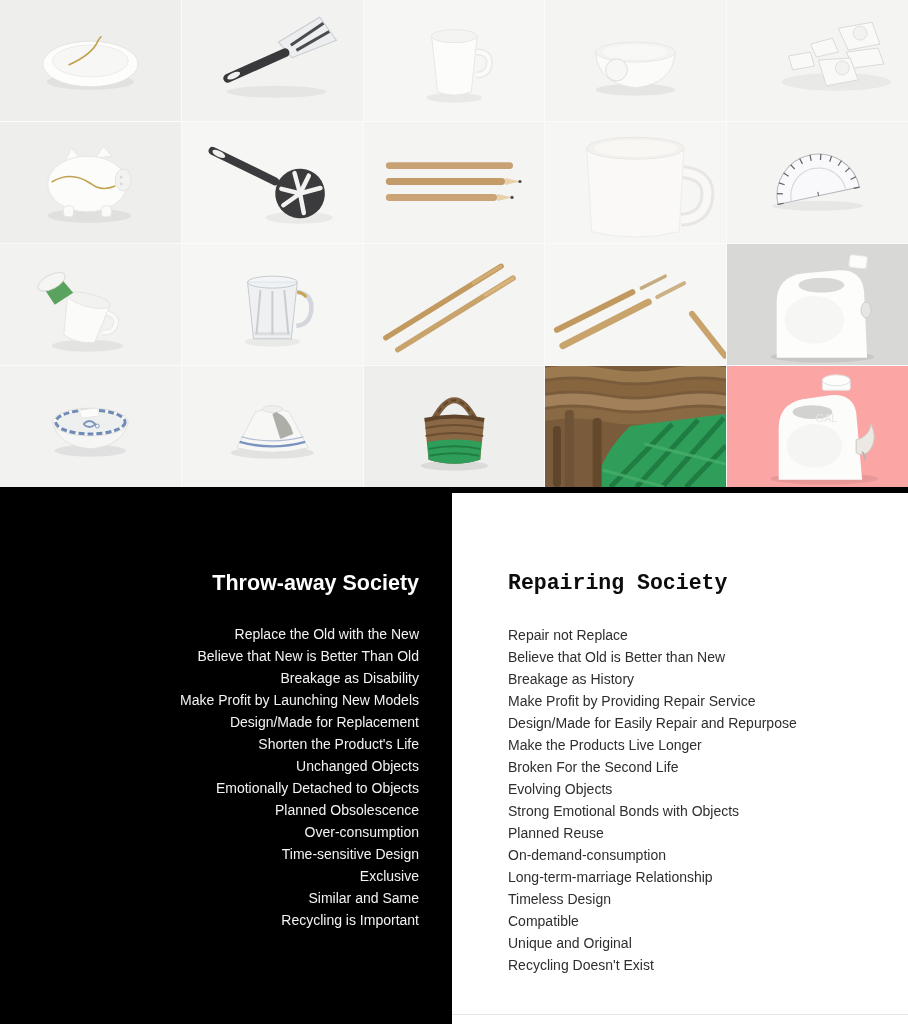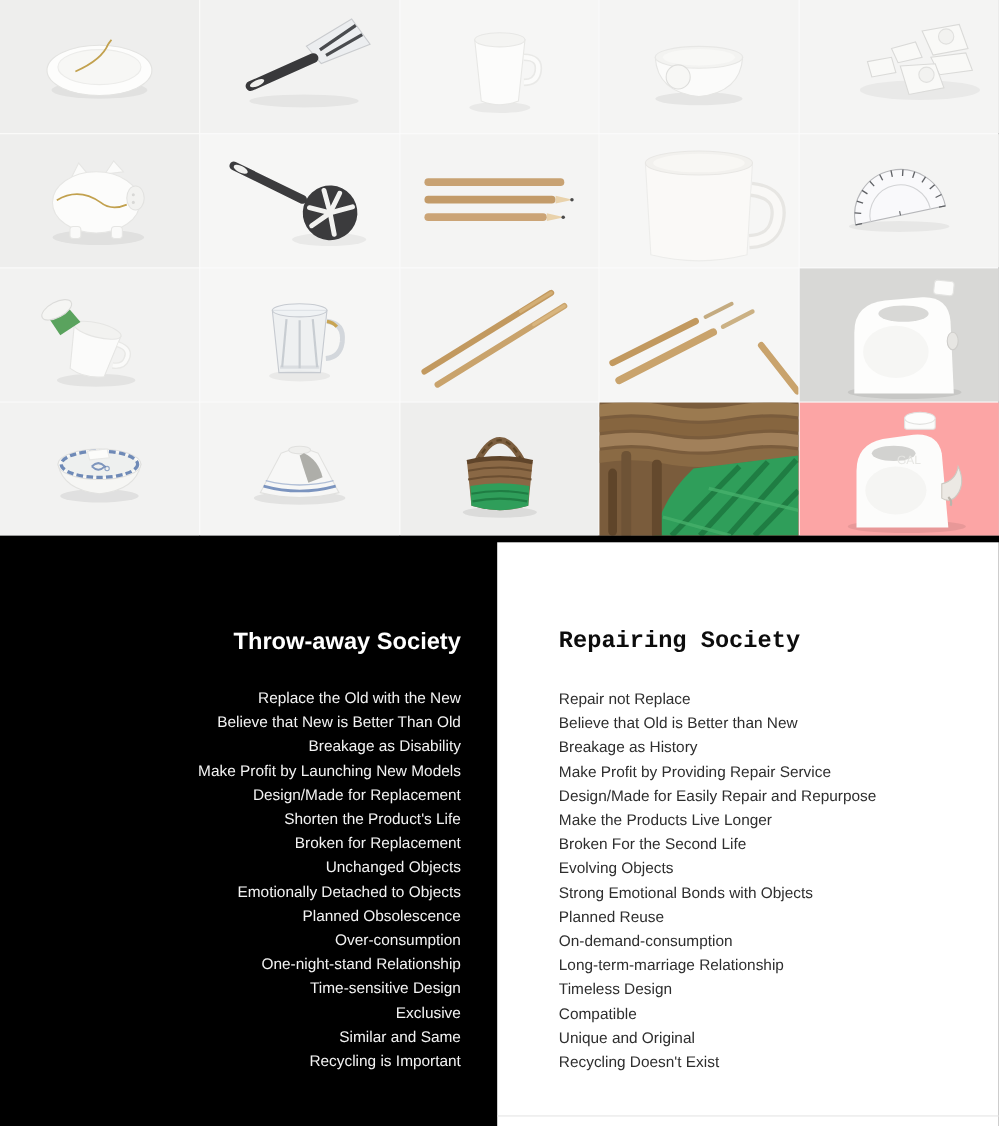--- a/index.html
+++ b/index.html
@@ -320,26 +320,24 @@
 
     <div class="col-left">
       <h2>Throw-away Society</h2>
       <div class="list">
           <div>Replace the Old with the New</div>
           <div>Believe that New is Better Than Old</div>
           <div>Breakage as Disability</div>
           <div>Make Profit by Launching New Models</div>
           <div>Design/Made for Replacement</div>
           <div>Shorten the Product's Life</div>
-          <div>Broken for Replacement</div>
           <div>Unchanged Objects</div>
           <div>Emotionally Detached to Objects</div>
           <div>Planned Obsolescence</div>
           <div>Over-consumption</div>
-          <div>One-night-stand Relationship</div>
           <div>Time-sensitive Design</div>
           <div>Exclusive</div>
           <div>Similar and Same</div>
           <div>Recycling is Important</div>
         </div>
     </div>
 
     <div class="panel-right">
       <h2>Repairing Society</h2>
       <div class="list">

